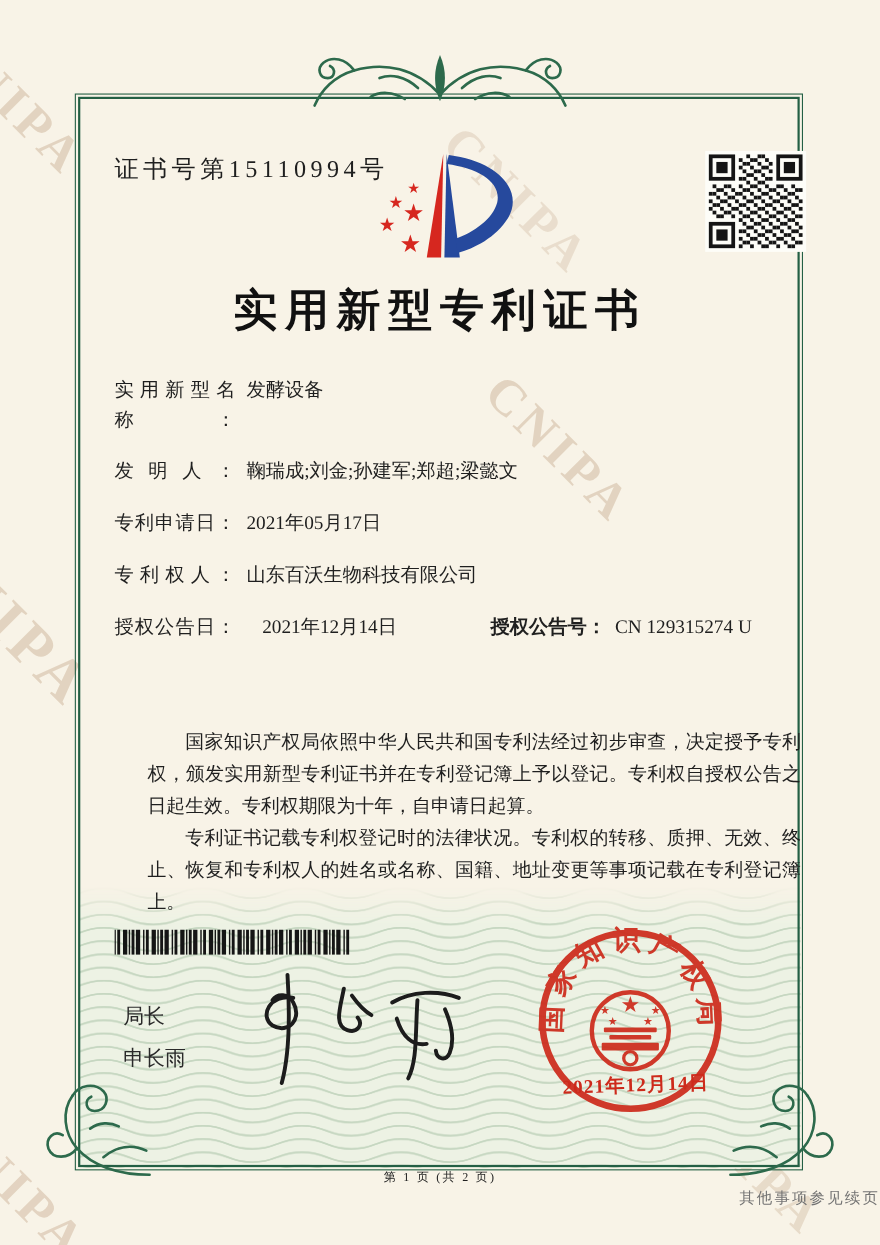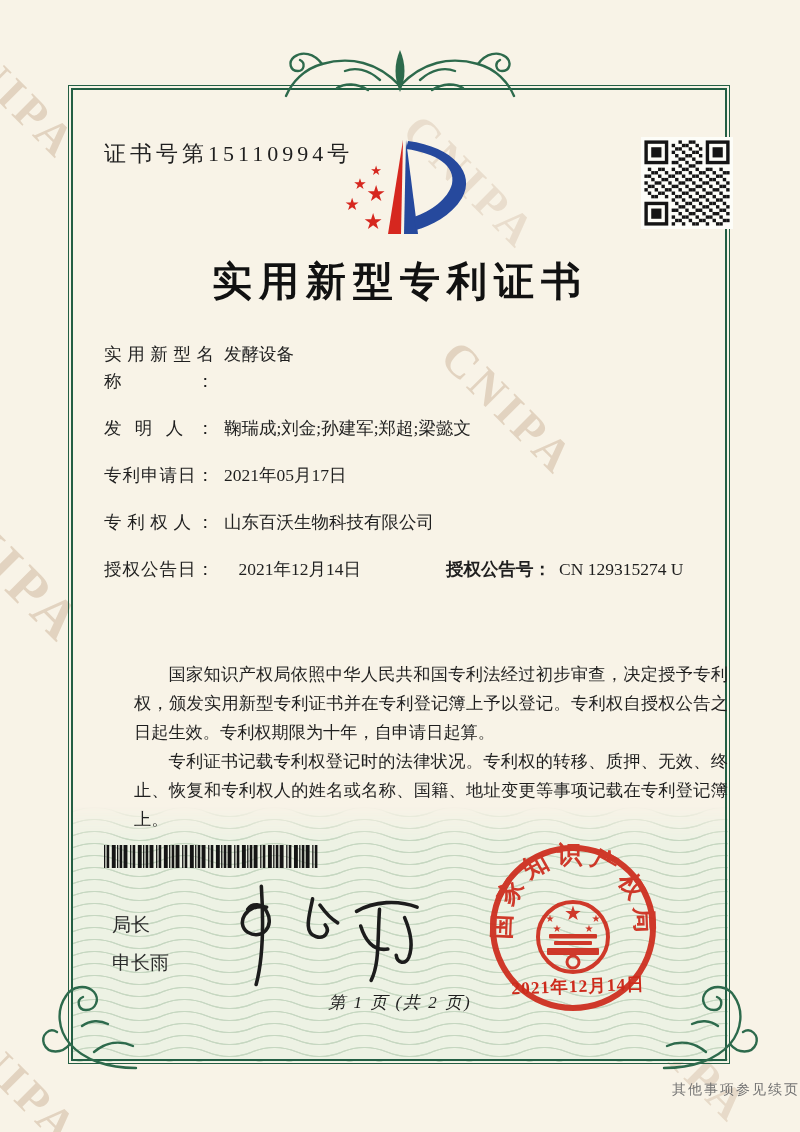--- a/index.html
+++ b/index.html
@@ -49,21 +49,21 @@
   .paras{left:90px;top:660px;width:594px;z-index:3;font-size:17.2px;line-height:29px;text-align:justify;margin-left:44px;}
   .paras p{margin:0;text-indent:2em;}
   .barcode{left:104px;top:845px;width:216px;height:23px;z-index:3;}
   .signer{left:112px;top:906px;z-index:3;font-size:19px;line-height:38px;color:#2a2a2a;}
   .signature{left:212px;top:880px;width:220px;height:115px;z-index:4;}
   .seal{left:487px;top:842px;width:172px;height:172px;z-index:4;}
   .seal-date{
     left:492px;top:974px;width:172px;text-align:center;z-index:5;
     font-size:17.5px;color:#cd2a1b;letter-spacing:1px;transform:rotate(-2deg);font-weight:bold;
   }
-  .page-info{left:0;right:0;top:991px;text-align:center;font-size:17px;z-index:3;letter-spacing:2px;font-style:italic;}
+  .page-info{left:0;right:0;top:1063px;text-align:center;font-size:11px;z-index:3;letter-spacing:2px;}
   .cont-note{left:0;right:0;top:1081px;text-align:right;font-size:14px;z-index:3;letter-spacing:2px;color:#737373;}
   .orn{z-index:4;pointer-events:none;}
 </style>
 </head>
 <body>
 
 <div class="wm" style="left:-30px;top:14px;">CNIPA</div>
 <div class="wm" style="left:430px;top:104px;opacity:.3;">CNIPA</div>
 <div class="wm" style="left:468px;top:330px;">CNIPA</div>
 <div class="wm" style="left:-44px;top:470px;font-size:56px;">CNIPA</div>

